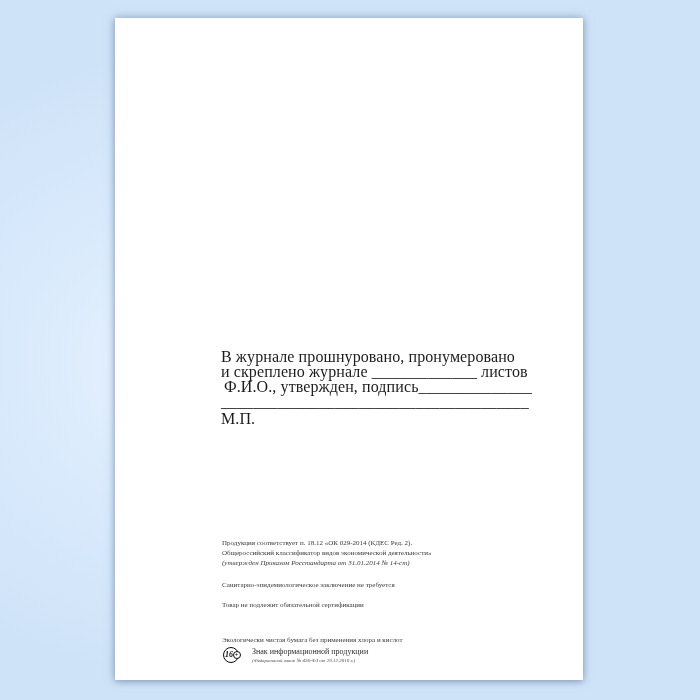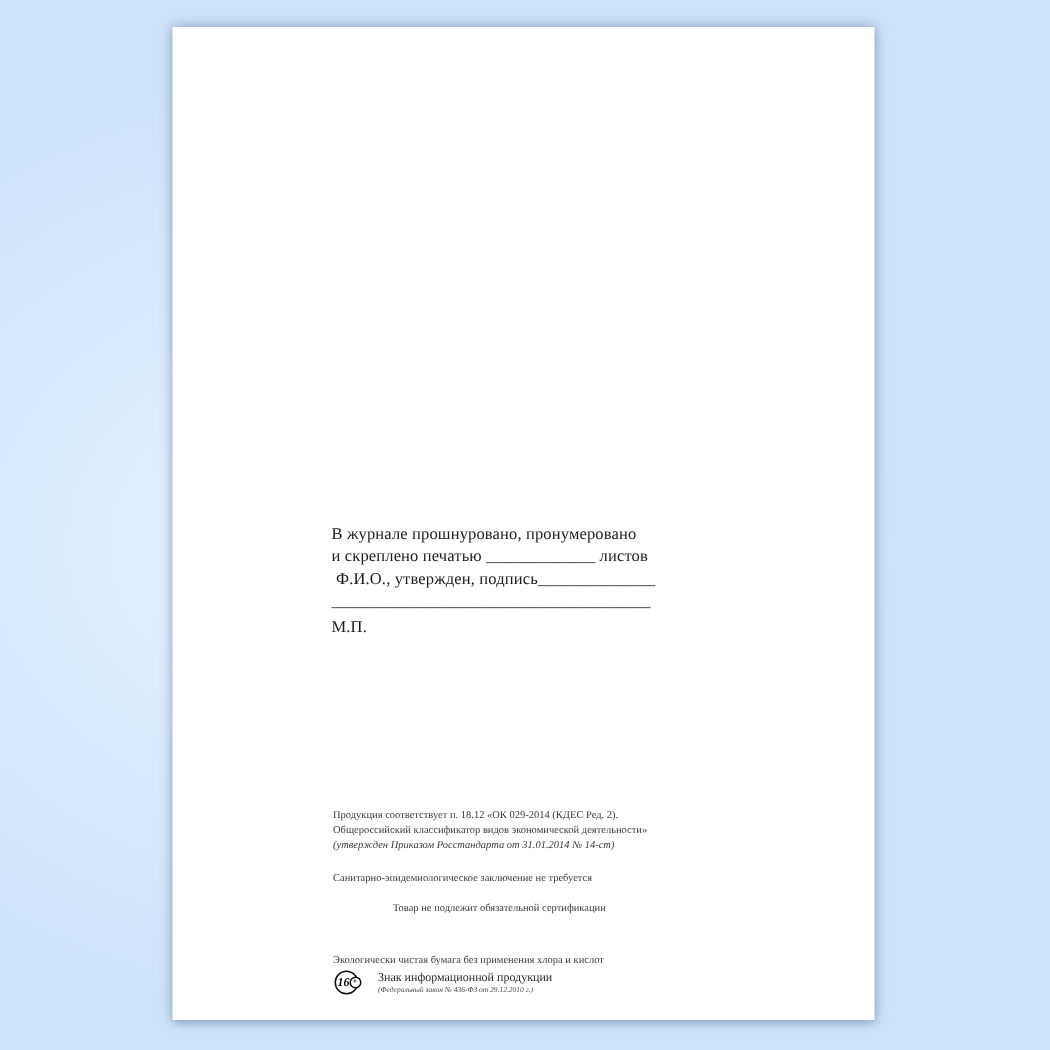--- a/index.html
+++ b/index.html
@@ -26,21 +26,21 @@
     background: #ffffff;
     box-shadow: 0 0 9px rgba(104, 132, 165, 0.62),
                 0 2px 5px rgba(104, 132, 165, 0.38);
   }
   
   .binding {
     position: absolute;
     left: 106px;
     top: 331px;
     width: 219px;
-    font-size: 11px;
+    font-size: 16px;
     line-height: 15px;
     color: #1c1c1c;
     letter-spacing: 0.1px;
   }
   .binding .bline {
     white-space: nowrap;
   }
   .binding .bline.indent {
     padding-left: 3px;
   }
@@ -63,21 +63,21 @@
   }
   .std-line.it {
     font-style: italic;
   }
   .note {
     font-size: 7px;
     line-height: 9px;
     white-space: nowrap;
   }
   .note.n1 { margin-top: 13px; }
-  .note.n2 { margin-top: 11px; margin-left: 40px; }
+  .note.n2 { margin-top: 11px; }
   .note.n3 { margin-top: 26px; }
   
   .agemark {
     margin-top: 2px;
     display: flex;
     align-items: flex-start;
     gap: 13px;
     padding-left: 1px;
   }
   .badge {
@@ -130,21 +130,21 @@
   }
 </style>
 </head>
 <body>
 
 <div class="stage">
   <div class="page">
 
     <div class="binding">
       <div class="bline">В журнале прошнуровано, пронумеровано</div>
-      <div class="bline">и скреплено печатью _____________ листов</div>
+      <div class="bline">и скреплено журнале _____________ листов</div>
       <div class="bline indent">Ф.И.О., утвержден, подпись______________</div>
       <div class="bline">______________________________________</div>
       <div class="stamp-line">М.П.</div>
     </div>
 
     <div class="fineprint">
       <div>
         <div class="std-line">Продукция соответствует п. 18.12 «ОК 029-2014 (КДЕС Ред. 2).</div>
         <div class="std-line">Общероссийский классификатор видов экономической деятельности»</div>
         <div class="std-line it">(утвержден Приказом Росстандарта от 31.01.2014 № 14-ст)</div>

